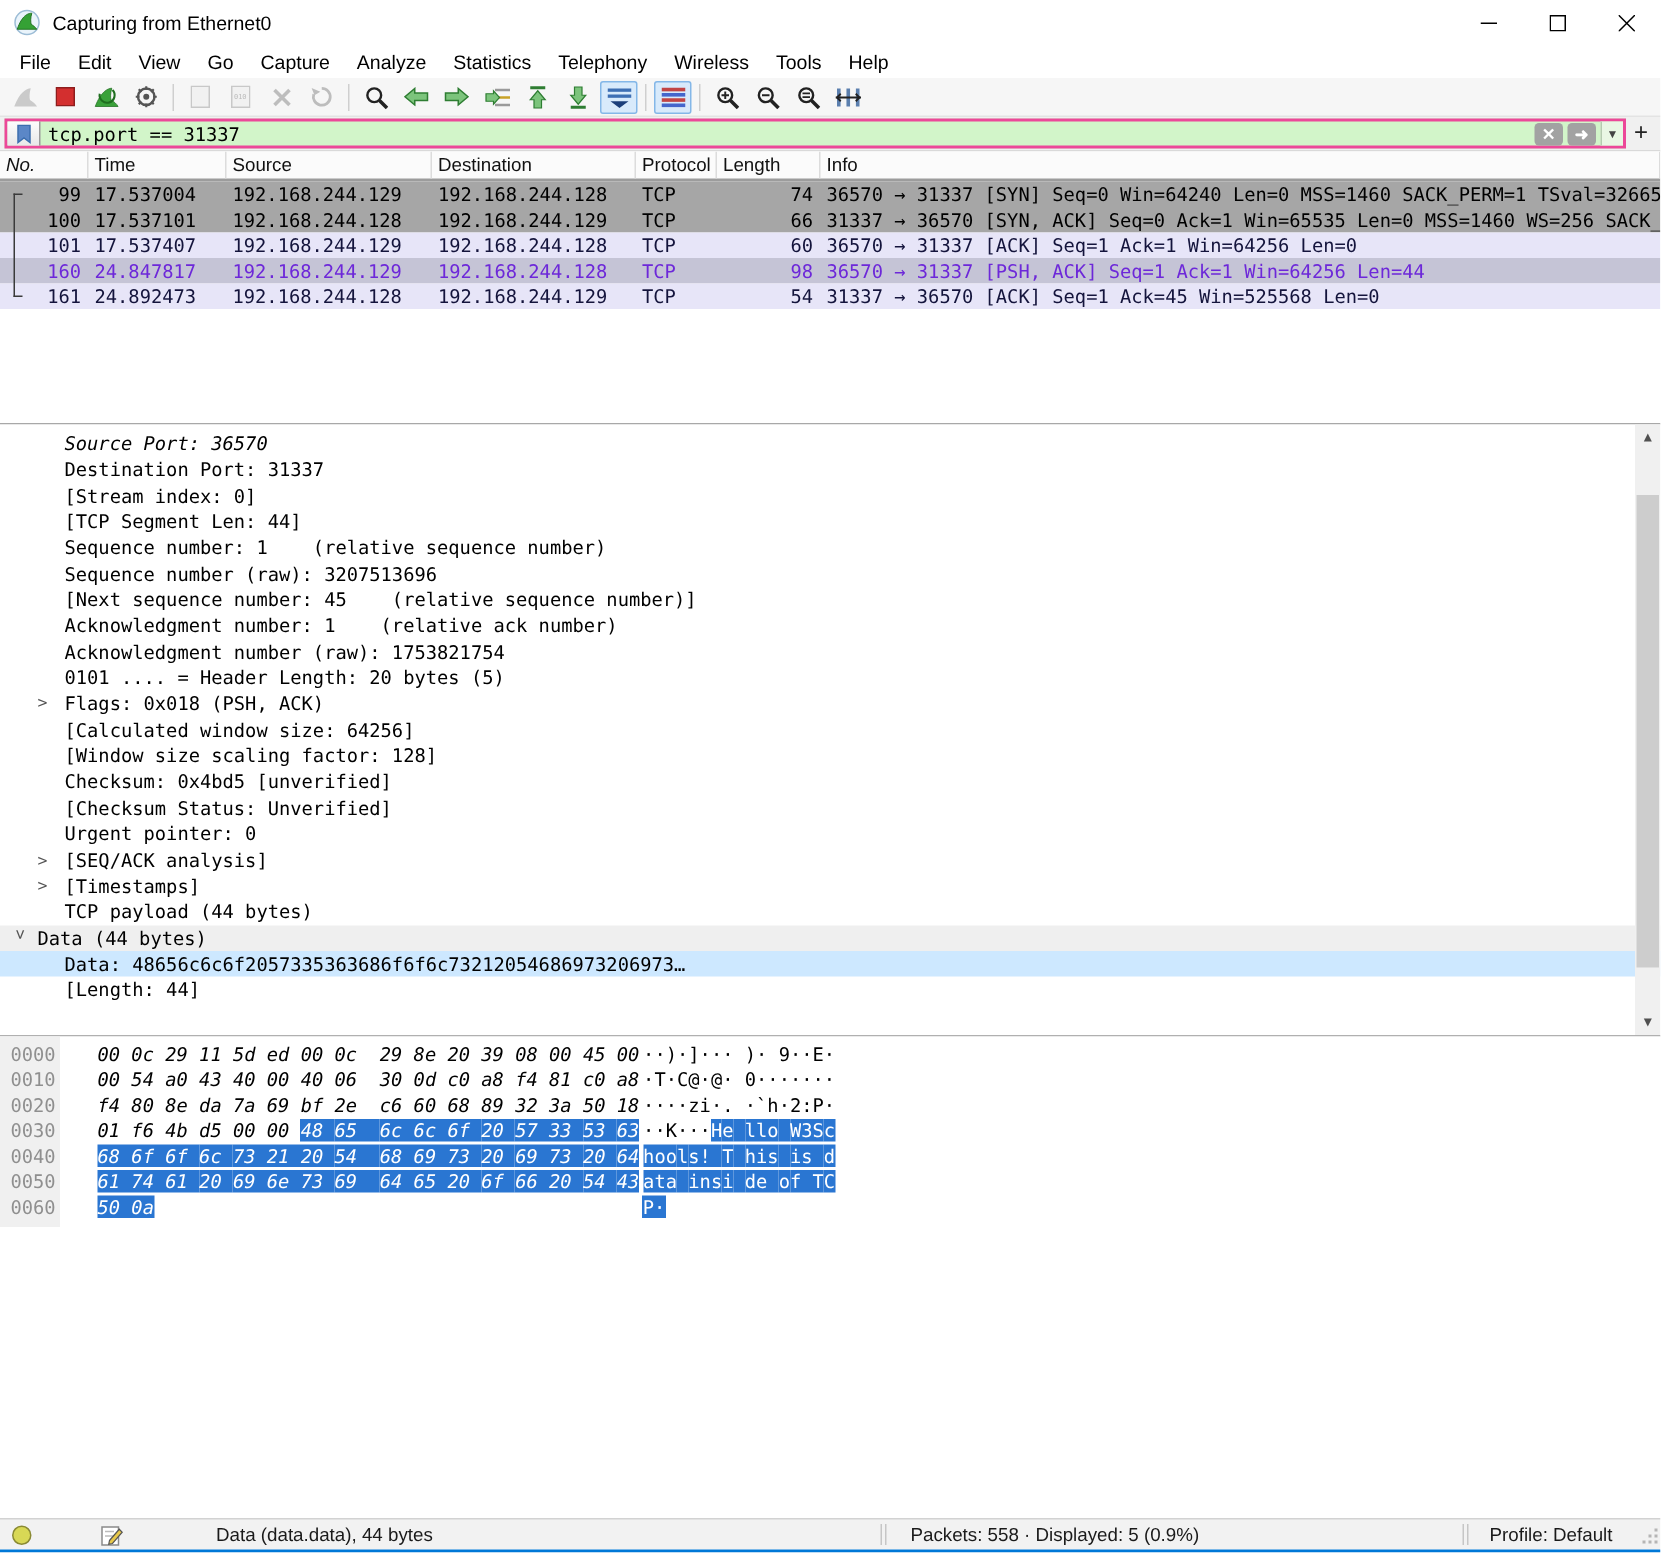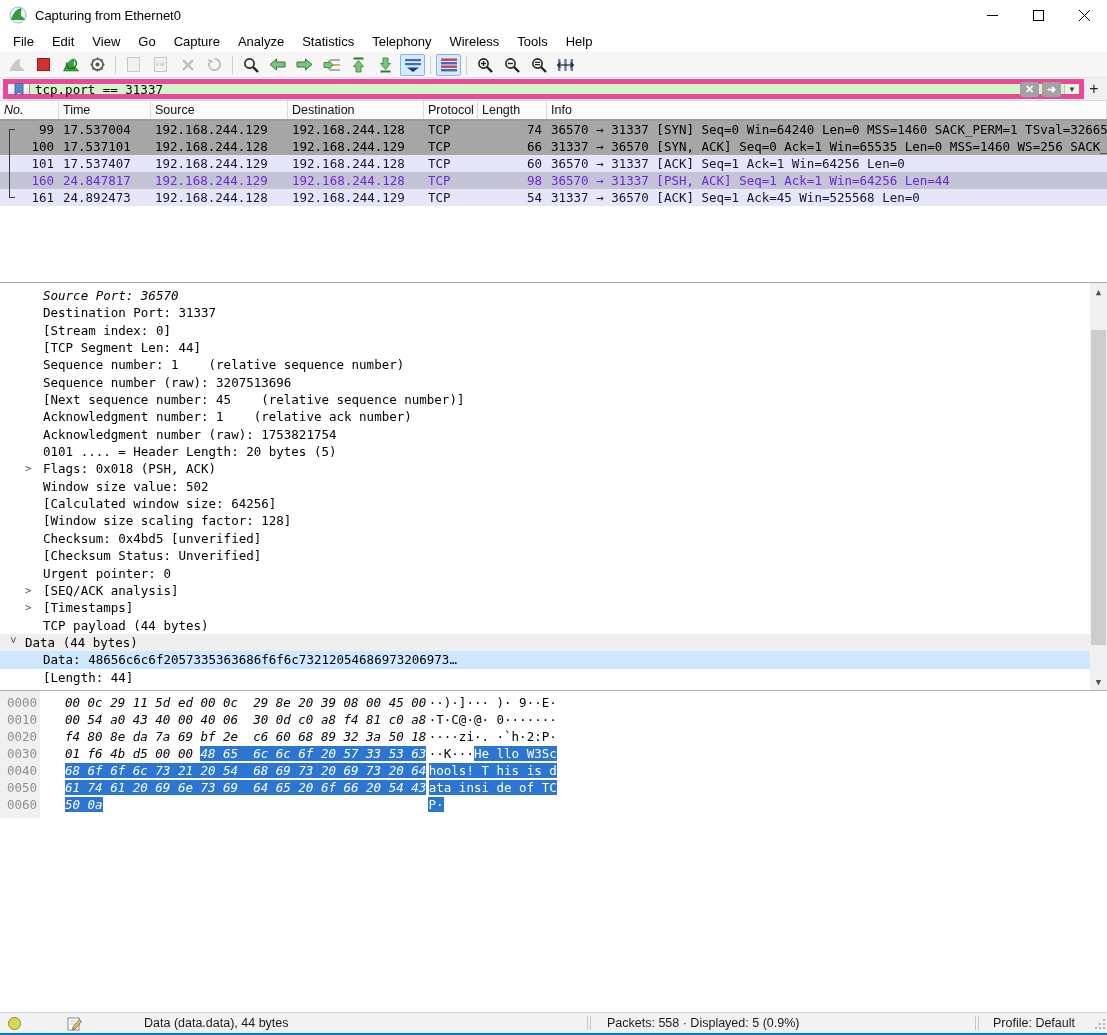--- a/index.html
+++ b/index.html
@@ -20,21 +20,21 @@
 
   
   .toolbar { height:26px; display:flex; align-items:center; background:#f6f6f6; padding-left:3px; flex:none; border-bottom:1px solid #e3e3e3; }
   .tbtn { width:25px; height:22px; display:flex; align-items:center; justify-content:center; margin:0 1px; border:1px solid transparent; }
   .tbtn.disabled { opacity:.42; }
   .tbtn.active { background:#d8eafb; border:1px solid #84b7e8; border-radius:2px; }
   .tsep { width:1px; height:18px; background:#cfcfcf; margin:0 4px; }
 
   
   .filterbar { height:23px; background:#f0f0f0; display:flex; align-items:center; padding:1px 3px; flex:none; border-bottom:1px solid #d9d9d9; }
-  .filterfield { flex:1; height:20px; border:5px solid #ec4899; background:#d2f5c9; display:flex; align-items:center; }
+  .filterfield { flex:1; height:20px; border:2px solid #ec4899; background:#d2f5c9; display:flex; align-items:center; }
   .bookmark-btn { width:22px; height:100%; background:linear-gradient(#fdfdfd,#e8e8e8); border-right:1px solid #9a9a9a; display:flex; align-items:center; justify-content:center; }
   .filter-text { flex:1; font-family:"DejaVu Sans Mono", monospace; font-size:12.5px; padding-left:5px; color:#000; white-space:pre; }
   .ffbtn { width:19px; height:15px; border-radius:3px; background:#a2a2a2; color:#fff; font-size:11px; display:flex; align-items:center; justify-content:center; margin-right:3px; font-weight:bold; }
   .fdrop { width:15px; height:100%; display:flex; align-items:center; justify-content:center; font-size:8px; color:#444; border-left:1px solid #b5cbb0; background:#e9f7e4; }
   .addbtn { width:20px; text-align:center; font-size:16px; color:#222; }
 
   
   .packetpane { height:182px; flex:none; background:#fff; border-bottom:1px solid #a8a8a8; overflow:hidden; }
   .plheader { height:20px; display:flex; background:#fbfbfb; border-bottom:2px solid #9c9c9c; font-size:12.5px; color:#111; }
   .plheader .hc { border-right:1px solid #dcdcdc; padding:2px 0 0 4px; white-space:nowrap; overflow:hidden; }
@@ -349,21 +349,20 @@
         <div class="dline" style="padding-left: 43px;">Destination Port: 31337</div>
         <div class="dline" style="padding-left: 43px;">[Stream index: 0]</div>
         <div class="dline" style="padding-left: 43px;">[TCP Segment Len: 44]</div>
         <div class="dline" style="padding-left: 43px;">Sequence number: 1    (relative sequence number)</div>
         <div class="dline" style="padding-left: 43px;">Sequence number (raw): 3207513696</div>
         <div class="dline" style="padding-left: 43px;">[Next sequence number: 45    (relative sequence number)]</div>
         <div class="dline" style="padding-left: 43px;">Acknowledgment number: 1    (relative ack number)</div>
         <div class="dline" style="padding-left: 43px;">Acknowledgment number (raw): 1753821754</div>
         <div class="dline" style="padding-left: 43px;">0101 .... = Header Length: 20 bytes (5)</div>
         <div class="dline" style="padding-left: 43px;"><span class="dexp" style="left: 25px;">&gt;</span>Flags: 0x018 (PSH, ACK)</div>
-        <div class="dline" style="padding-left: 43px;">Window size value: 502</div>
         <div class="dline" style="padding-left: 43px;">[Calculated window size: 64256]</div>
         <div class="dline" style="padding-left: 43px;">[Window size scaling factor: 128]</div>
         <div class="dline" style="padding-left: 43px;">Checksum: 0x4bd5 [unverified]</div>
         <div class="dline" style="padding-left: 43px;">[Checksum Status: Unverified]</div>
         <div class="dline" style="padding-left: 43px;">Urgent pointer: 0</div>
         <div class="dline" style="padding-left: 43px;"><span class="dexp" style="left: 25px;">&gt;</span>[SEQ/ACK analysis]</div>
         <div class="dline" style="padding-left: 43px;"><span class="dexp" style="left: 25px;">&gt;</span>[Timestamps]</div>
         <div class="dline" style="padding-left: 43px;">TCP payload (44 bytes)</div>
         <div class="dline alt" style="padding-left: 25px;"><span class="dexp open" style="left: 7px;">&gt;</span>Data (44 bytes)</div>
         <div class="dline sel" style="padding-left: 43px;">Data: 48656c6c6f2057335363686f6f6c73212054686973206973…</div>

